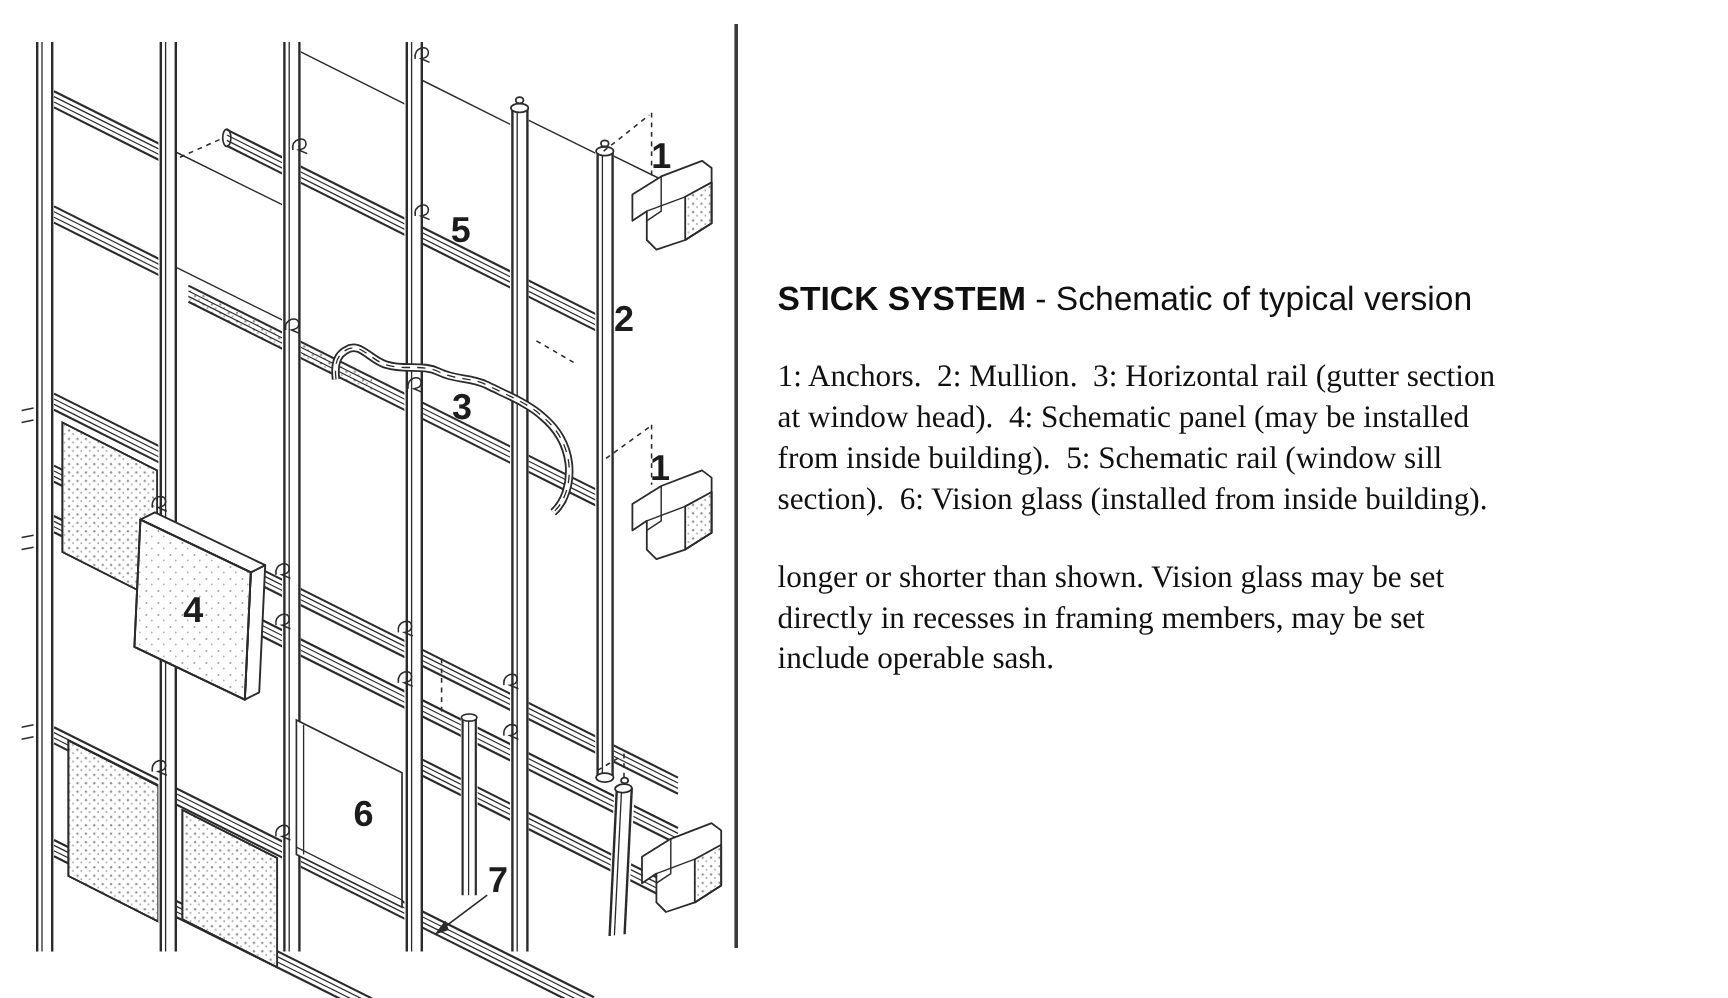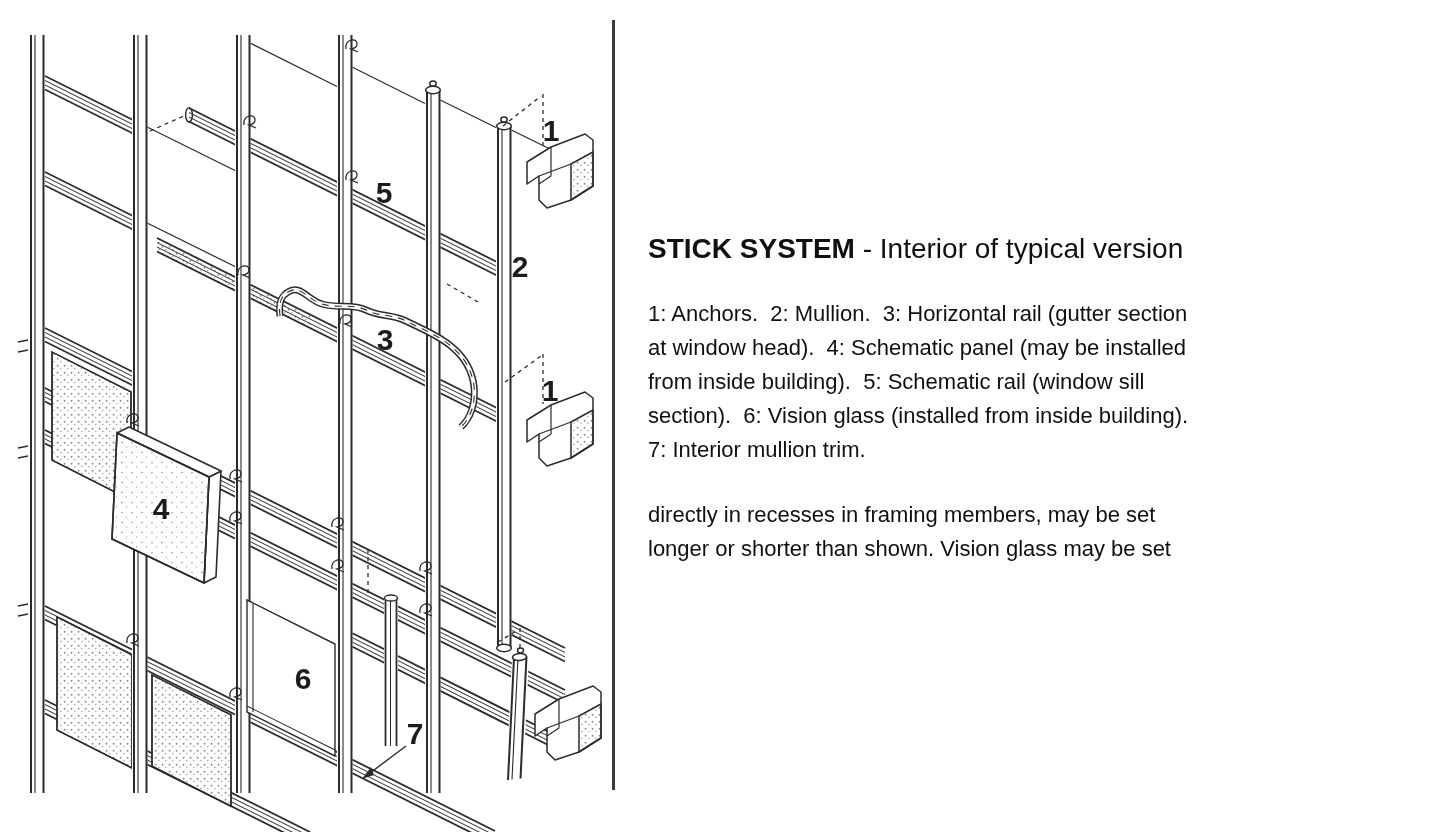--- a/index.html
+++ b/index.html
@@ -7,21 +7,21 @@
           font-family:"Liberation Sans",sans-serif;color:#101010;}
   .drawing-area{position:absolute;left:0;top:0;width:620px;height:832px;}
   .drawing-area svg{position:absolute;left:0;top:0;}
   .labels-layer{position:absolute;left:0;top:0;width:620px;height:832px;}
   .part-label{position:absolute;transform:translate(-50%,-50%);font-weight:bold;
               font-size:30px;color:#1c1c1c;}
   .divider{position:absolute;left:612px;top:20px;width:3px;height:770px;background:#3a3a3a;}
   .text-panel{position:absolute;left:648px;top:232px;width:782px;}
   .fig-title{font-size:28px;line-height:34px;}
   .t-bold{font-weight:bold;margin-top:32px;}
-  .t-para{font-size:22px;line-height:34px;margin-top:31px;}
+  .t-para{font-size:26px;line-height:34px;margin-top:31px;font-family:Liberation Serif, serif;}
   .tline{white-space:pre-wrap;}
 </style>
 </head>
 <body>
 
 <div class="screen">
 
   <div class="drawing-area">
     <svg width="620" height="832" viewBox="0 0 620 832">
       <defs>
@@ -253,28 +253,28 @@
         <span class="part-label" style="left: 550px; top: 391px;">1</span>
         <span class="part-label" style="left: 161px; top: 509px;">4</span>
         <span class="part-label" style="left: 303px; top: 679px;">6</span>
         <span class="part-label" style="left: 415px; top: 734px;">7</span>
       </div>
   </div>
 
   <div class="divider"></div>
 
   <div class="text-panel">
-    <div class="fig-title"><span class="t-bold">STICK SYSTEM</span><span> - Interior of typical version</span></div>
+    <div class="fig-title"><span class="t-bold">STICK SYSTEM</span><span> - Schematic of typical version</span></div>
 
     <div class="t-para">
       <div class="tline">1: Anchors.  2: Mullion.  3: Horizontal rail (gutter section</div>
       <div class="tline">at window head).  4: Schematic panel (may be installed</div>
       <div class="tline">from inside building).  5: Schematic rail (window sill</div>
       <div class="tline">section).  6: Vision glass (installed from inside building).</div>
-      <div class="tline">7: Interior mullion trim.</div>
     </div>
 
     <div class="t-para">
+      <div class="tline">longer or shorter than shown. Vision glass may be set</div>
       <div class="tline">directly in recesses in framing members, may be set</div>
-      <div class="tline">longer or shorter than shown. Vision glass may be set</div>
+      <div class="tline">include operable sash.</div>
     </div>
   </div>
 </div>
 
 </body></html>

